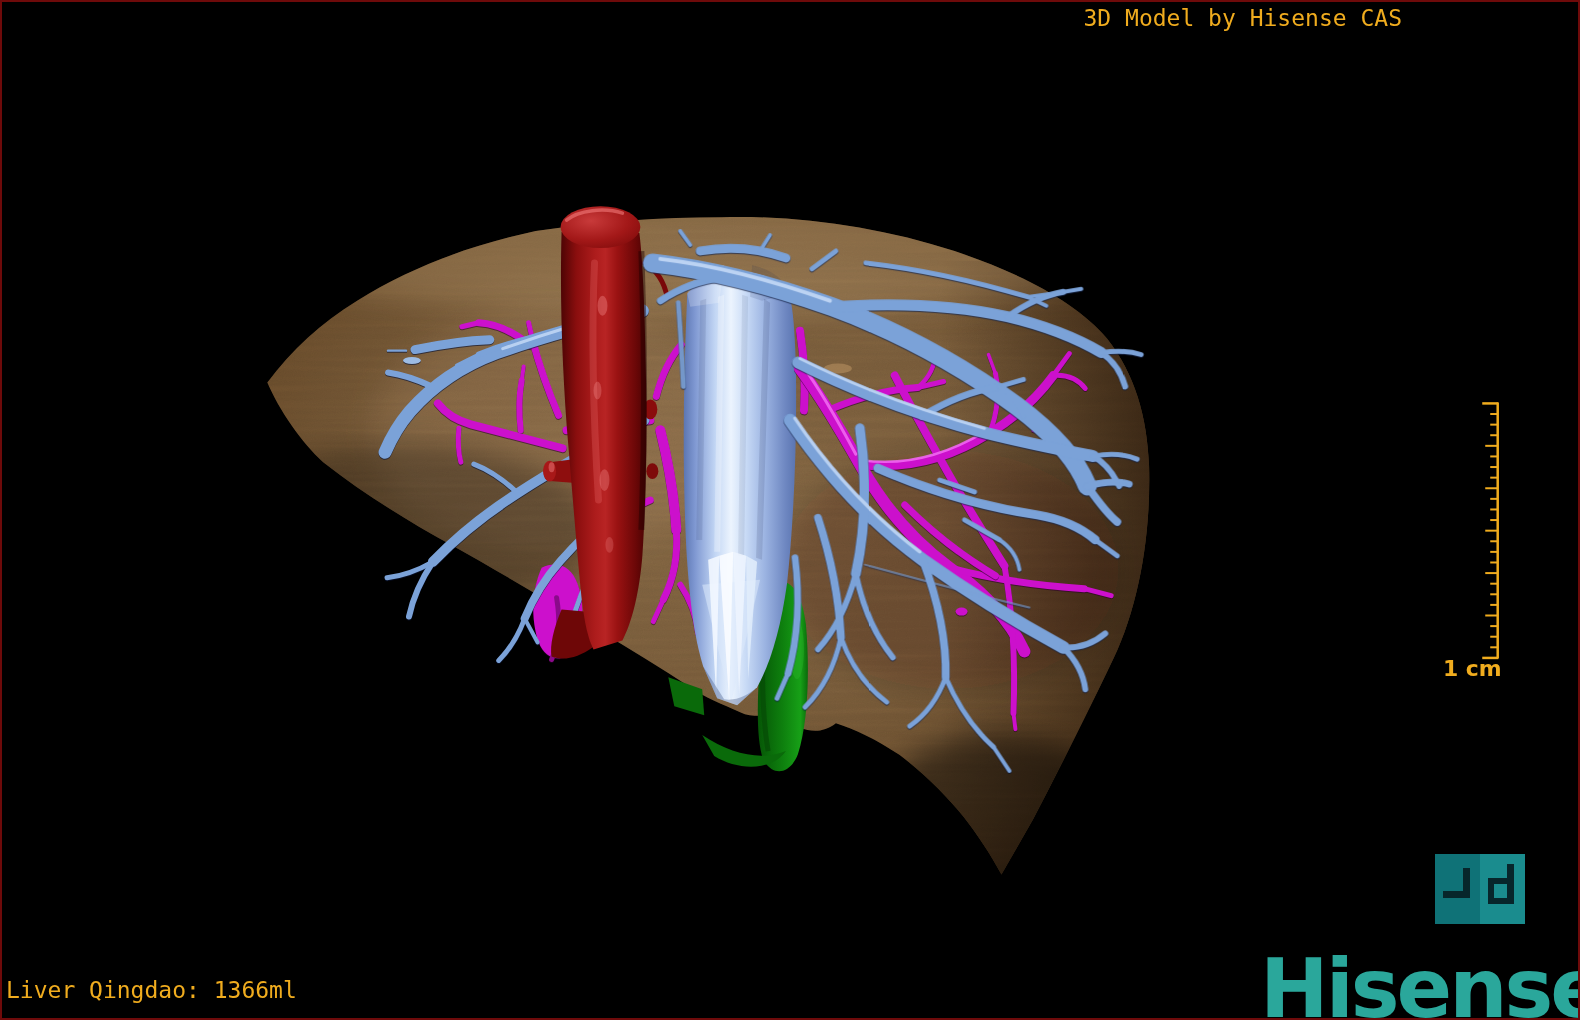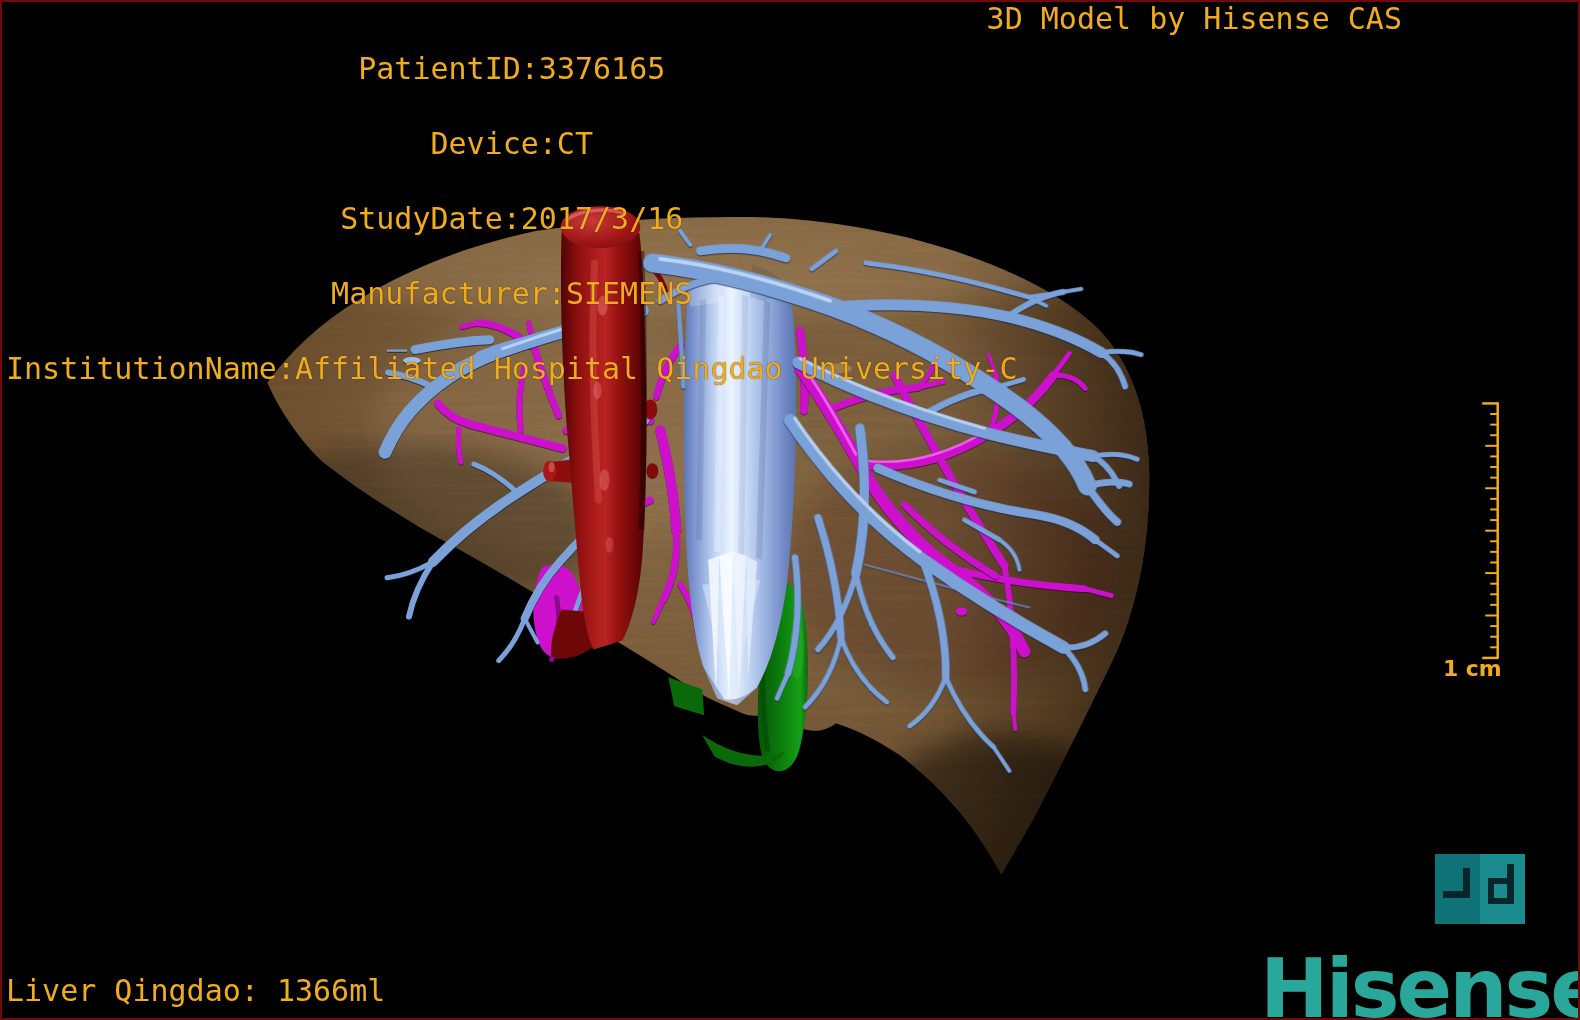--- a/index.html
+++ b/index.html
@@ -5,23 +5,22 @@
   html,body{margin:0;padding:0;background:#111;}
   .stage{
     position:relative;width:1580px;height:1020px;overflow:hidden;
     background:var(--c-background,#000);
     border:2px solid var(--c-frame,#6E0A0A);
     box-sizing:border-box;
     font-family:"DejaVu Sans Mono", monospace;
   }
   .hud{
     position:absolute;color:var(--c-text,#F0AC1E);
-    font-size:30px;line-height:25px;white-space:pre;
+    font-size:23px;line-height:25px;white-space:pre;
     text-shadow:0 0 1px rgba(0,0,0,.8);
-    text-align:center;
   }
   .hud-topleft{top:4px;left:4px;}
   .hud-topright{top:4px;right:176px;}
   .hud-bottomleft{bottom:15px;left:4px;}
   .scene{position:absolute;inset:0;width:100%;height:100%;}
   .veins-blue{filter:drop-shadow(0 1.5px 0.6px rgba(8,18,52,.65));}
   .veins-magenta{filter:drop-shadow(0 1.5px 0.6px rgba(42,0,42,.6));}
   .wordmark{
     position:absolute;left:1258px;top:946px;
     font-family:"DejaVu Sans", sans-serif;font-weight:bold;
@@ -316,27 +315,20 @@
           <line x1="1487" x2="1500" y1="615.9166666666666" y2="615.9166666666666" stroke-width="2"></line>
           <line x1="1492" x2="1500" y1="626.5625" y2="626.5625" stroke-width="2"></line>
           <line x1="1492" x2="1500" y1="637.2083333333334" y2="637.2083333333334" stroke-width="2"></line>
           <line x1="1492" x2="1500" y1="647.8541666666666" y2="647.8541666666666" stroke-width="2"></line>
           <line x1="1484" x2="1500" y1="658.5" y2="658.5" stroke-width="2.5"></line>
         </g>
       <text class="ruler-label" x="1474" y="677" text-anchor="middle">1 cm</text>
     </g>
   </svg>
 
-  <div class="hud hud-topleft">
-    <div>PatientID:3376165</div>
-    <div>Device:CT</div>
-    <div>StudyDate:2017/3/16</div>
-    <div>Manufacturer:SIEMENS</div>
-    <div>InstitutionName:Affiliated Hospital Qingdao University-C</div>
-  </div>
 
   <div class="hud hud-topright">3D Model by Hisense CAS</div>
 
   <div class="hud hud-bottomleft">Liver Qingdao: 1366ml</div>
 
   <svg class="logo-mark" viewBox="0 0 90 70">
     <rect x="0" y="0" width="45" height="70" fill="var(--c-logo_left,#0F7277)"></rect>
     <rect x="45" y="0" width="45" height="70" fill="var(--c-logo_right,#1A8C8E)"></rect>
     <rect x="28" y="14" width="7" height="30" fill="var(--c-logo_glyph,#07262B)"></rect>
     <rect x="8" y="37" width="27" height="7" fill="var(--c-logo_glyph,#07262B)"></rect>

